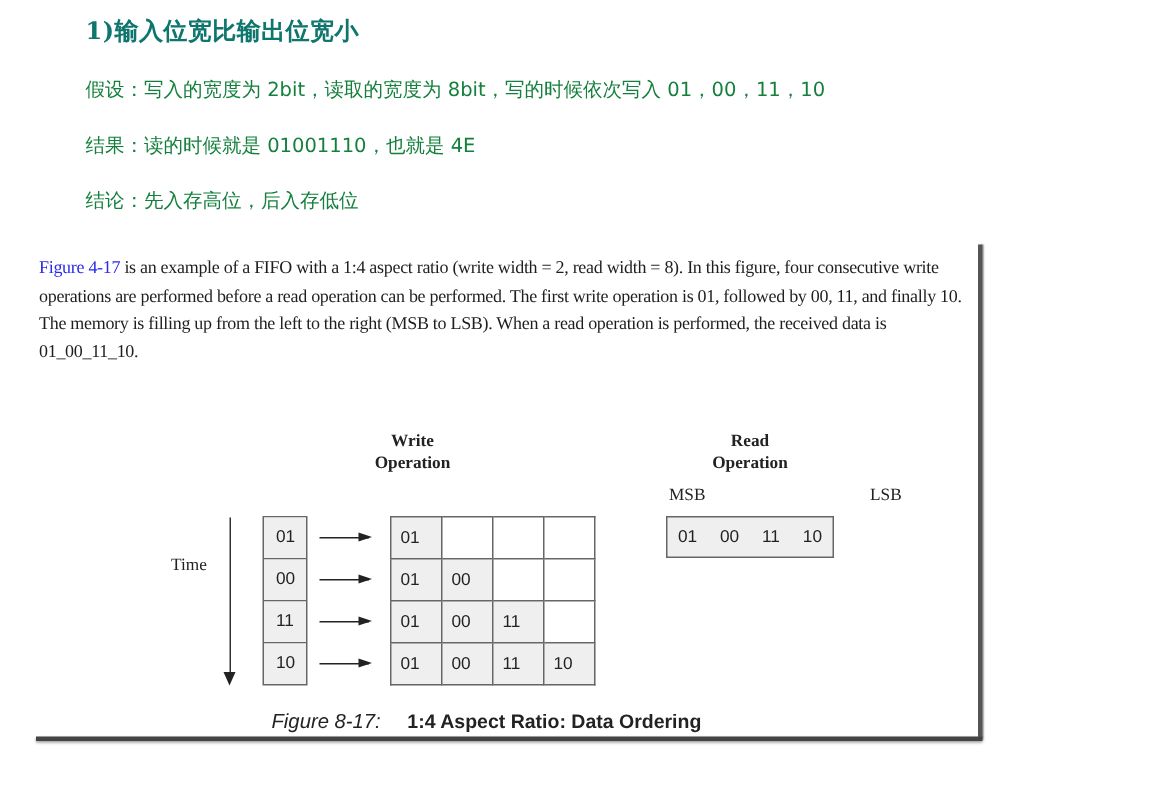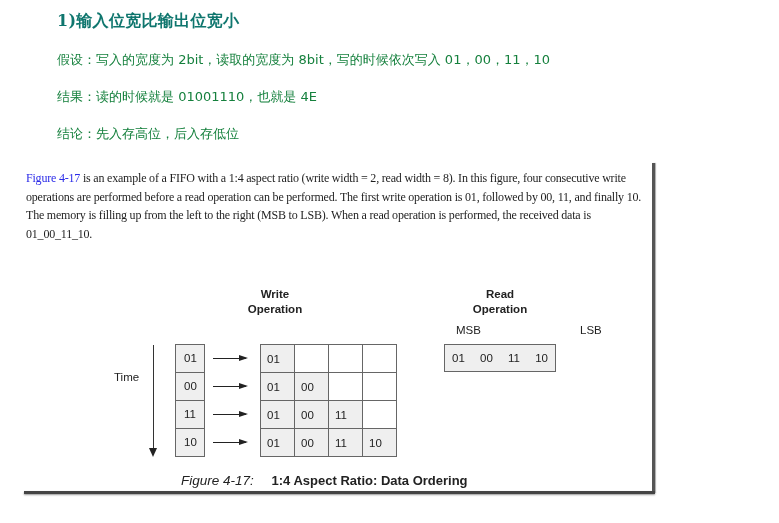--- a/index.html
+++ b/index.html
@@ -15,27 +15,27 @@
     .note3 { top: 125px; text-align: right; }
     .fig-right { left: 652px; top: 163px; width: 3px; height: 330px; background: #555;
                  box-shadow: 1px 0 1px #aaa; }
     .fig-bottom { left: 24px; top: 491px; width: 631px; height: 3px; background: #444;
                   box-shadow: 0 1px 2px #999; }
 
     .para { left: 26px; top: 169px; width: 625px; font-family: "Liberation Serif", "DejaVu Serif", serif;
             font-size: 12px; line-height: 18.6px; color: #1e1e1e; letter-spacing: -0.2px; }
     .para .link { color: #2a2ae8; }
 
-    .lbl { font-family: Liberation Sans, sans-serif; font-size: 11.5px; color: #222;
+    .lbl { font-family: Liberation Serif, serif; font-size: 11.5px; color: #222;
            text-align: center; line-height: 15px; }
     .lbl-bold { font-weight: bold; }
 
     .write-title { left: 230px; top: 287px; width: 90px; }
     .read-title { left: 455px; top: 287px; width: 90px; }
-    .msb { left: 456px; top: 323px; text-align: center; }
+    .msb { left: 446px; top: 323px; text-align: center; }
     .lsb { left: 532px; top: 323px; text-align: right; margin-left: 48px; }
     .time { left: 114px; top: 370px; }
 
     .time-line { left: 153px; top: 345px; width: 1px; height: 106px; background: #333; }
     .time-head { left: 149px; top: 448px; width: 0; height: 0;
                  border-left: 4px solid transparent; border-right: 4px solid transparent;
                  border-top: 9px solid #222; }
 
     .col { left: 175px; top: 344px; width: 28px; border: 1px solid #666; }
     .col .cell { height: 27px; border-bottom: 1px solid #666; background: #efefef;
@@ -135,15 +135,15 @@
   </table>
 
 <div class="abs read-box">
   <span>01</span>
   <span>00</span>
   <span>11</span>
   <span>10</span>
 </div>
 
 <div class="abs caption">
-  <span class="cap-num">Figure 4-17:</span>
+  <span class="cap-num">Figure 8-17:</span>
   <span class="cap-title">1:4 Aspect Ratio: Data Ordering</span>
 </div>
 
 </body></html>

